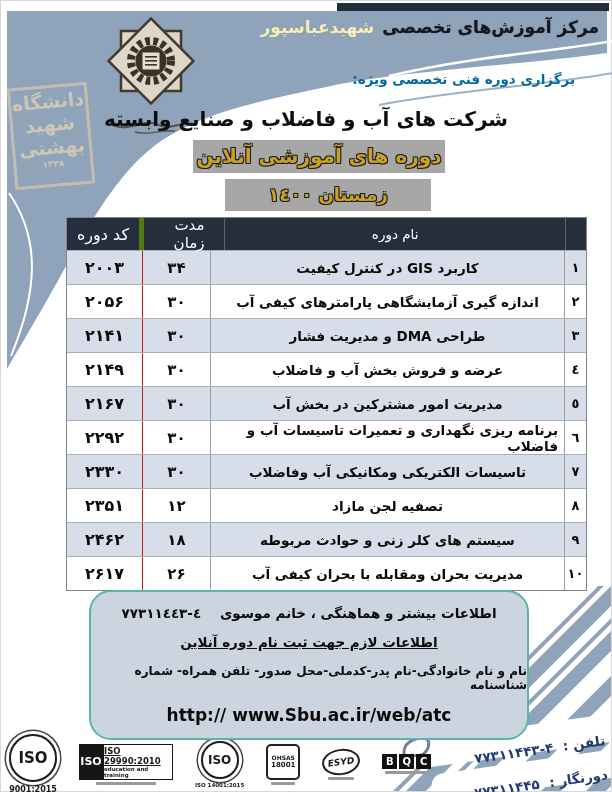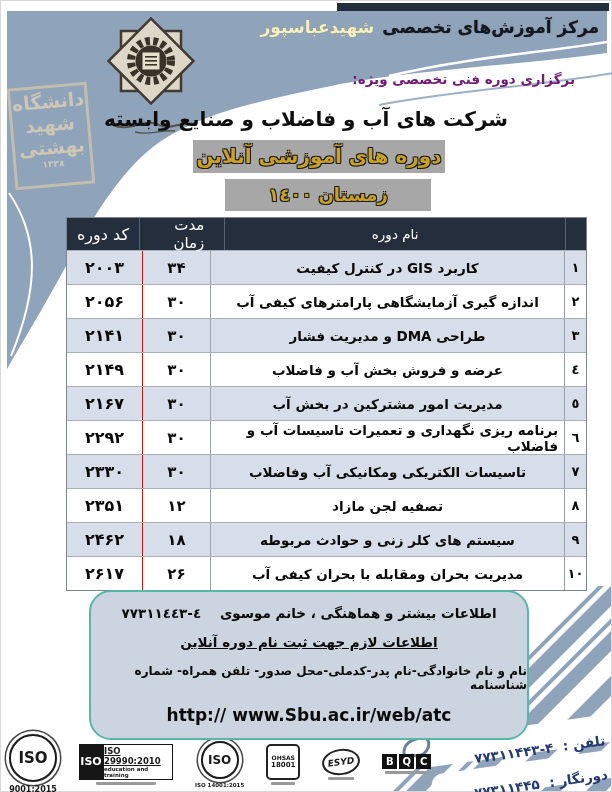--- a/index.html
+++ b/index.html
@@ -9,21 +9,21 @@
 
   
   .navy-strip{position:absolute;left:336px;top:2px;width:272px;height:8px;background:#242d3b;z-index:2;}
   #band-svg{position:absolute;left:0;top:0;z-index:0;}
   #ribbon-svg{position:absolute;right:0;bottom:0;z-index:1;}
 
   
   .center-name{position:absolute;top:16px;right:12px;z-index:3;direction:rtl;font-size:17px;font-weight:bold;white-space:nowrap;}
   .center-name .t1{color:#0f172a;text-shadow:0 0 1px #6b5420;}
   .center-name .t2{color:#f4efc2;text-shadow:0 0 1px #9a8b3a;margin-right:2px;}
-  .subtitle{position:absolute;top:70px;right:36px;z-index:3;direction:rtl;font-size:13.5px;font-weight:bold;color:#701a75;}
+  .subtitle{position:absolute;top:70px;right:36px;z-index:3;direction:rtl;font-size:13.5px;font-weight:bold;color:#0369a1;}
   .audience{position:absolute;top:106px;left:90px;width:430px;z-index:3;direction:rtl;text-align:center;
             font-size:20px;font-weight:bold;color:#0d0d0d;}
   .gold-banner{position:absolute;z-index:3;background:#a7a7a7;color:#c9a125;font-weight:bold;direction:rtl;
                text-align:center;text-shadow:-1px -1px 0 #1d1d1d,1px -1px 0 #1d1d1d,-1px 1px 0 #1d1d1d,1px 1px 0 #1d1d1d;}
   .banner1{left:192px;top:139px;width:252px;height:33px;line-height:33px;font-size:20px;}
   .banner2{left:224px;top:178px;width:206px;height:32px;line-height:32px;font-size:18px;letter-spacing:2px;}
 
   
   .stamp{position:absolute;left:10px;top:84px;width:80px;height:102px;z-index:1;
          border:3px solid rgba(198,191,174,.95);transform:rotate(-5deg);direction:rtl;
@@ -40,21 +40,21 @@
   .thead{background:#252e3c;color:#fff;height:32px;font-size:13px;}
   .tbody-row{height:33px;font-size:14px;color:#0a0a0a;border-top:1px solid #aab0b8;}
   .r-odd{background:#d8dee9;}
   .r-even{background:#ffffff;}
   .cell{display:flex;align-items:center;justify-content:center;box-sizing:border-box;font-weight:bold;}
   .c-num{width:22px;border-left:1px solid #9aa0a8;font-size:13px;}
   .thead .c-num{border-left:1px solid #5a6272;}
   .c-name{width:354px;border-left:1px solid #9aa0a8;font-size:13.5px;padding:0 6px;}
   .thead .c-name{border-left:1px solid #5a6272;font-weight:normal;margin-left:20px;}
   .c-dur{width:68px;border-left:1px solid #b91c1c;font-size:15px;}
-  .thead .c-dur{border-left:1px solid #4d7c0f;font-weight:normal;}
+  .thead .c-dur{border-left:5px solid #4d7c0f;font-weight:normal;}
   .c-code{width:75px;font-size:16px;}
   .thead .c-code{font-weight:normal;}
 
   
   .contact{position:absolute;left:88px;top:589px;width:440px;height:150px;z-index:3;background:#ccd4e0;
            border:2px solid #58b7a8;border-radius:22px;box-sizing:border-box;direction:rtl;
            display:flex;flex-direction:column;justify-content:space-evenly;align-items:center;
            font-weight:bold;color:#0b0b0b;}
   .contact .ln1{font-size:13.5px;}
   .contact .ln1 bdo{margin-right:14px;}

